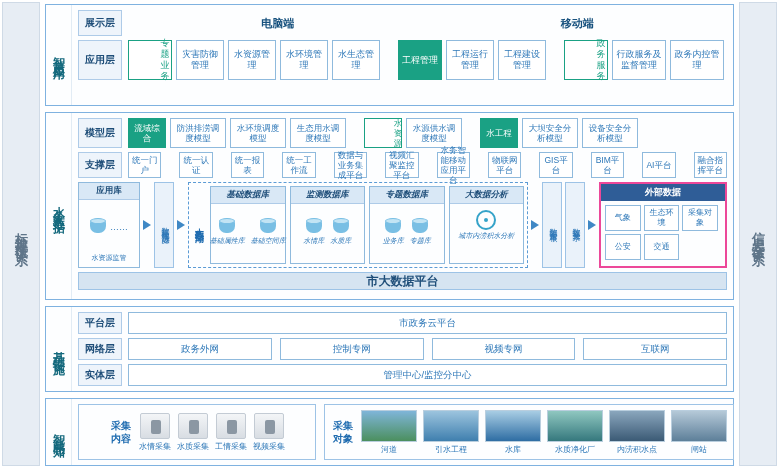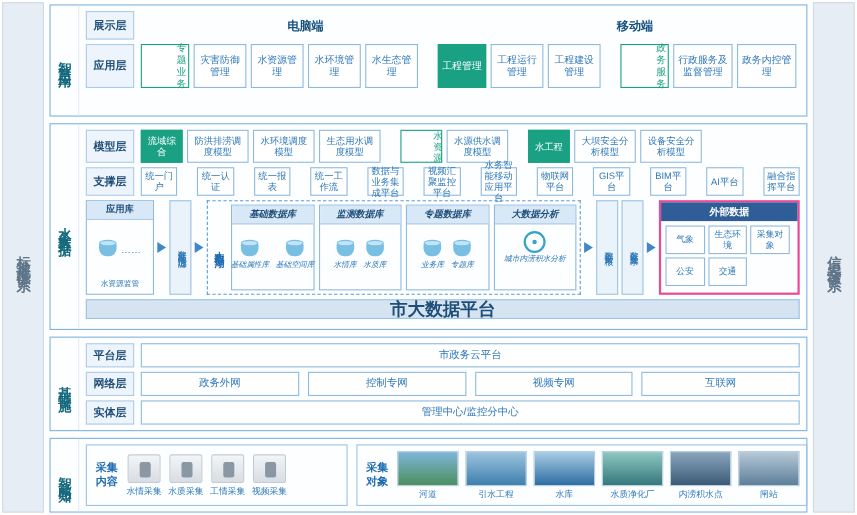--- a/index.html
+++ b/index.html
@@ -76,30 +76,30 @@
   .radar { width:20px; height:20px; border-radius:50%; border:2px solid #35a3c9; position:relative; margin-top:6px; }
   .radar::after { content:''; position:absolute; top:6px; left:6px; width:4px; height:4px; border-radius:50%; background:#35a3c9; }
   .analysis-cap { color:#2e78b8; font-size:7px; text-align:center; line-height:1.2; padding:2px; }
 
   .ext { flex:0 0 128px; border:2px solid #ec4899; display:flex; flex-direction:column; }
   .ext-head { background:#2f5d97; color:#fff; font-size:9px; font-weight:bold; text-align:center; padding:2px; }
   .ext-grid { flex:1; display:flex; flex-wrap:wrap; gap:3px; padding:4px; align-content:flex-start; }
   .ext-grid .box { width:calc(33.3% - 3px); height:26px; font-size:8px; word-break:break-all; }
 
   .wide-bar { flex:1; background:#d6e4f1; border:1px solid #9dc3e6; color:#1f4e79; font-weight:bold;
-              font-size:16px; display:flex; align-items:center; justify-content:center; height:18px; }
+              font-size:12px; display:flex; align-items:center; justify-content:center; height:18px; }
 
   
   .infra-item { flex:1; height:22px; font-size:9.5px; }
   .net-items { flex:1; display:flex; gap:8px; }
   .net-items .box { flex:1; height:22px; font-size:9.5px; }
 
   
   .sense-body { flex-direction:row; align-items:stretch; }
-  .group { border:1px solid #9dc3e6; display:flex; align-items:center; gap:6px; padding:4px 6px; }
+  .group { border:1px solid #9dc3e6; display:flex; align-items:center; gap:6px; padding:4px 6px;justify-content:center; }
   .group-label { width:24px; color:#1f6cb0; font-weight:bold; font-size:10px; word-break:break-all;
                  text-align:center; line-height:1.3; }
   .sense-item { display:flex; flex-direction:column; align-items:center; gap:2px; }
   .sense-item .cap { color:#2e78b8; font-size:8px; white-space:nowrap; }
   .device { width:30px; height:26px; background:linear-gradient(#f3f5f7,#d8dde3); border:1px solid #c3cbd4;
             border-radius:2px; position:relative; }
   .device::after { content:''; position:absolute; left:10px; top:6px; width:10px; height:14px;
                    background:#8b97a3; border-radius:2px; }
   .photo { width:56px; height:32px; border:1px solid #b9cede; }
   .t1 { background:linear-gradient(#7fb5d9,#4b8f5e); }

